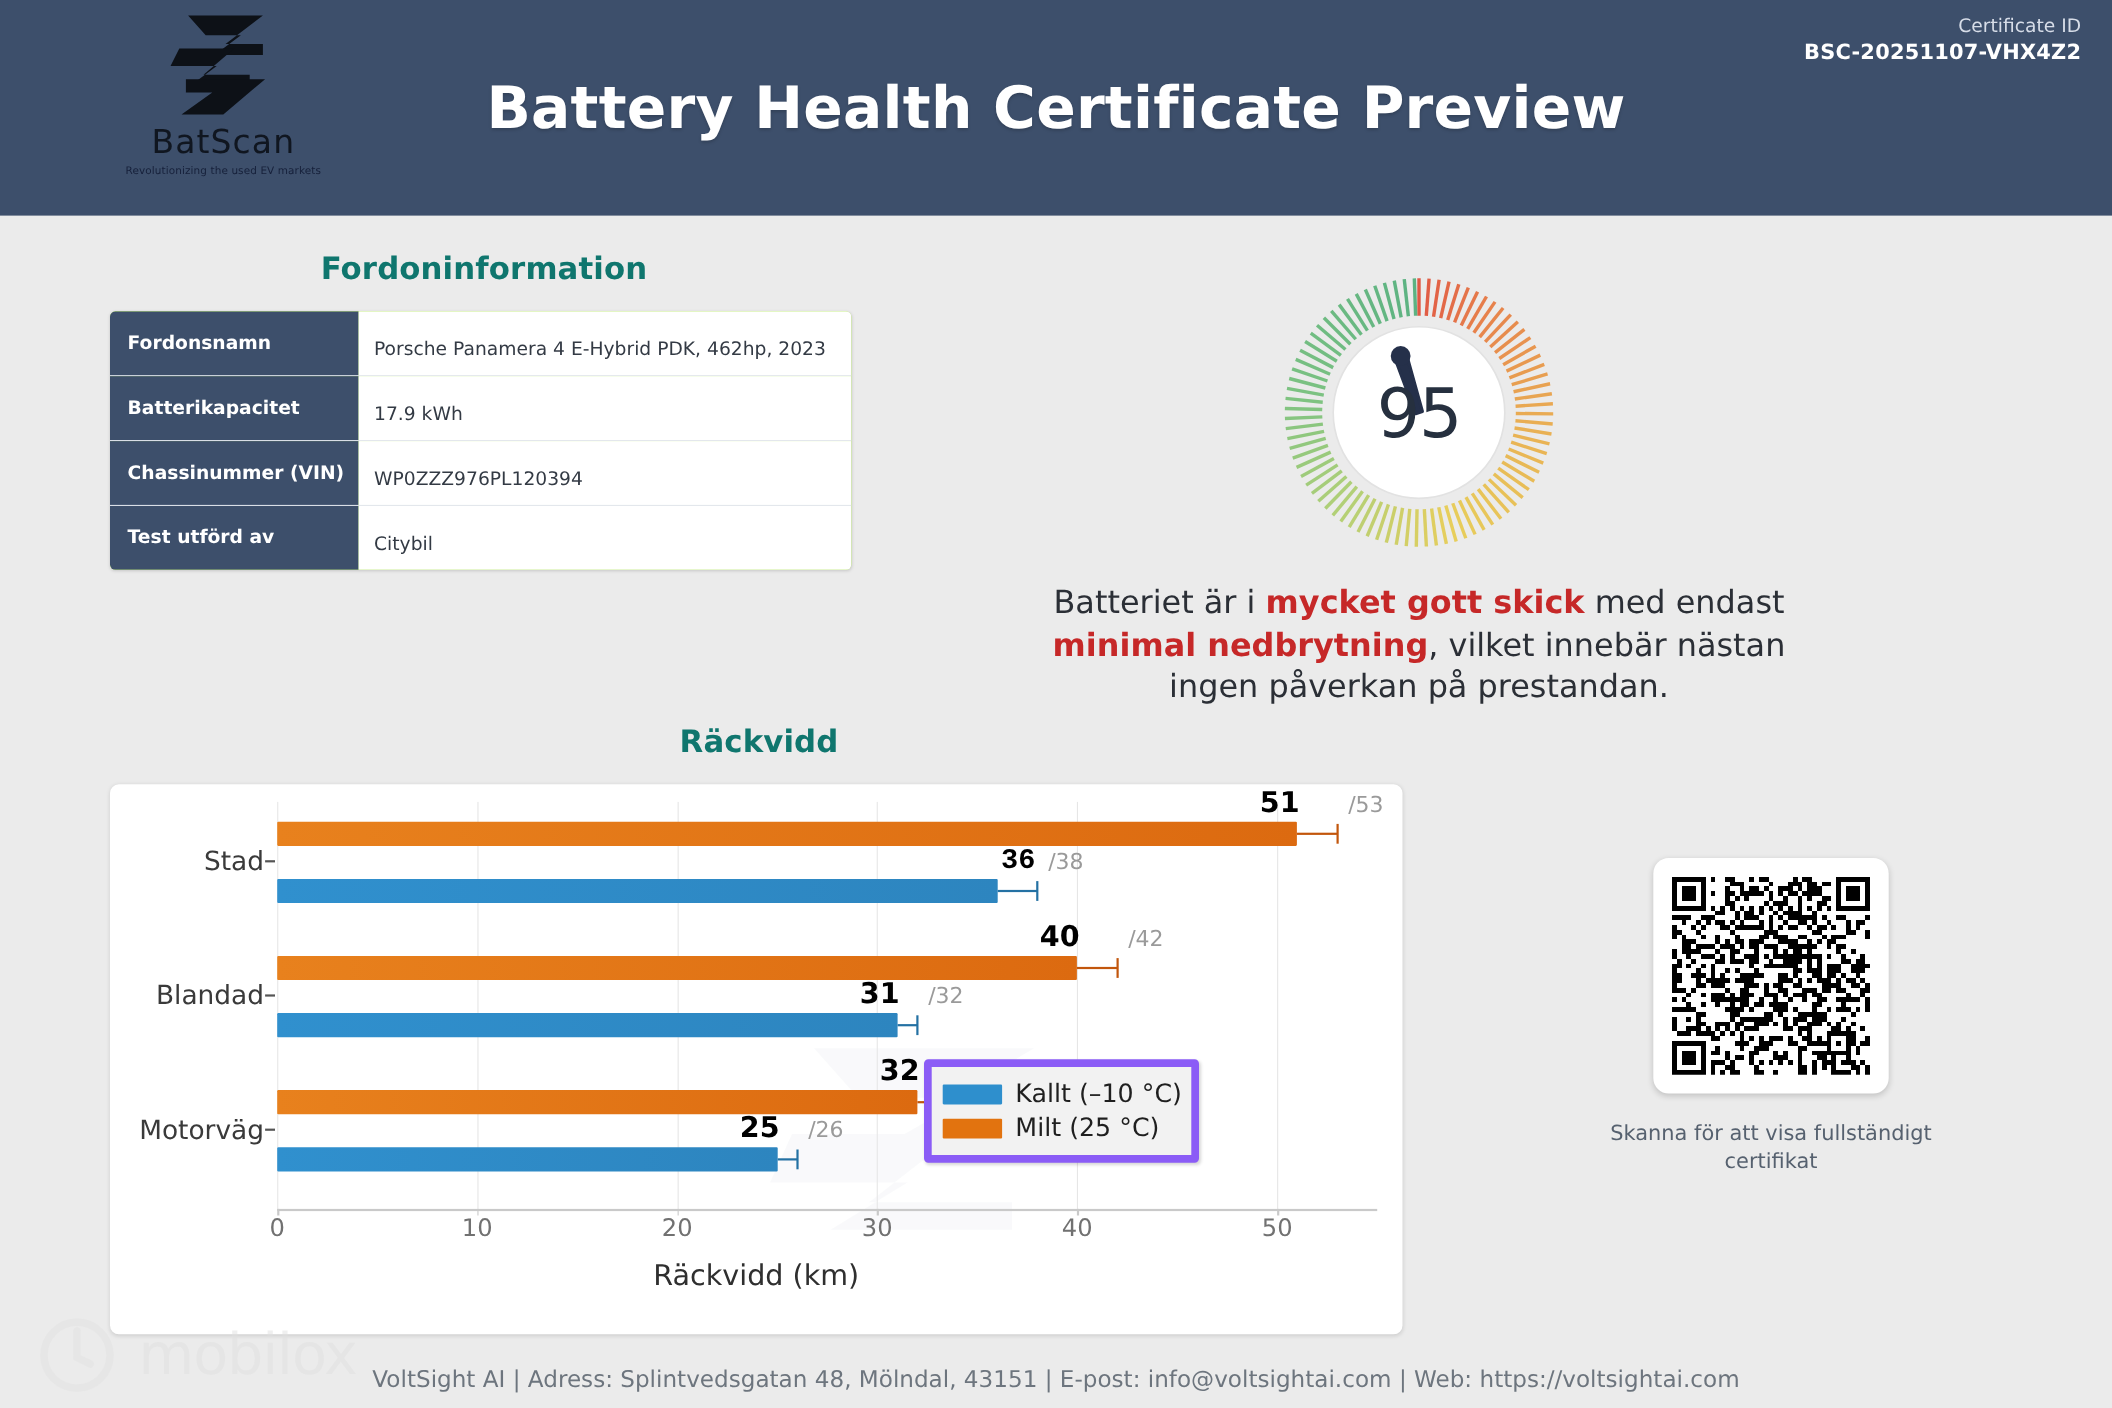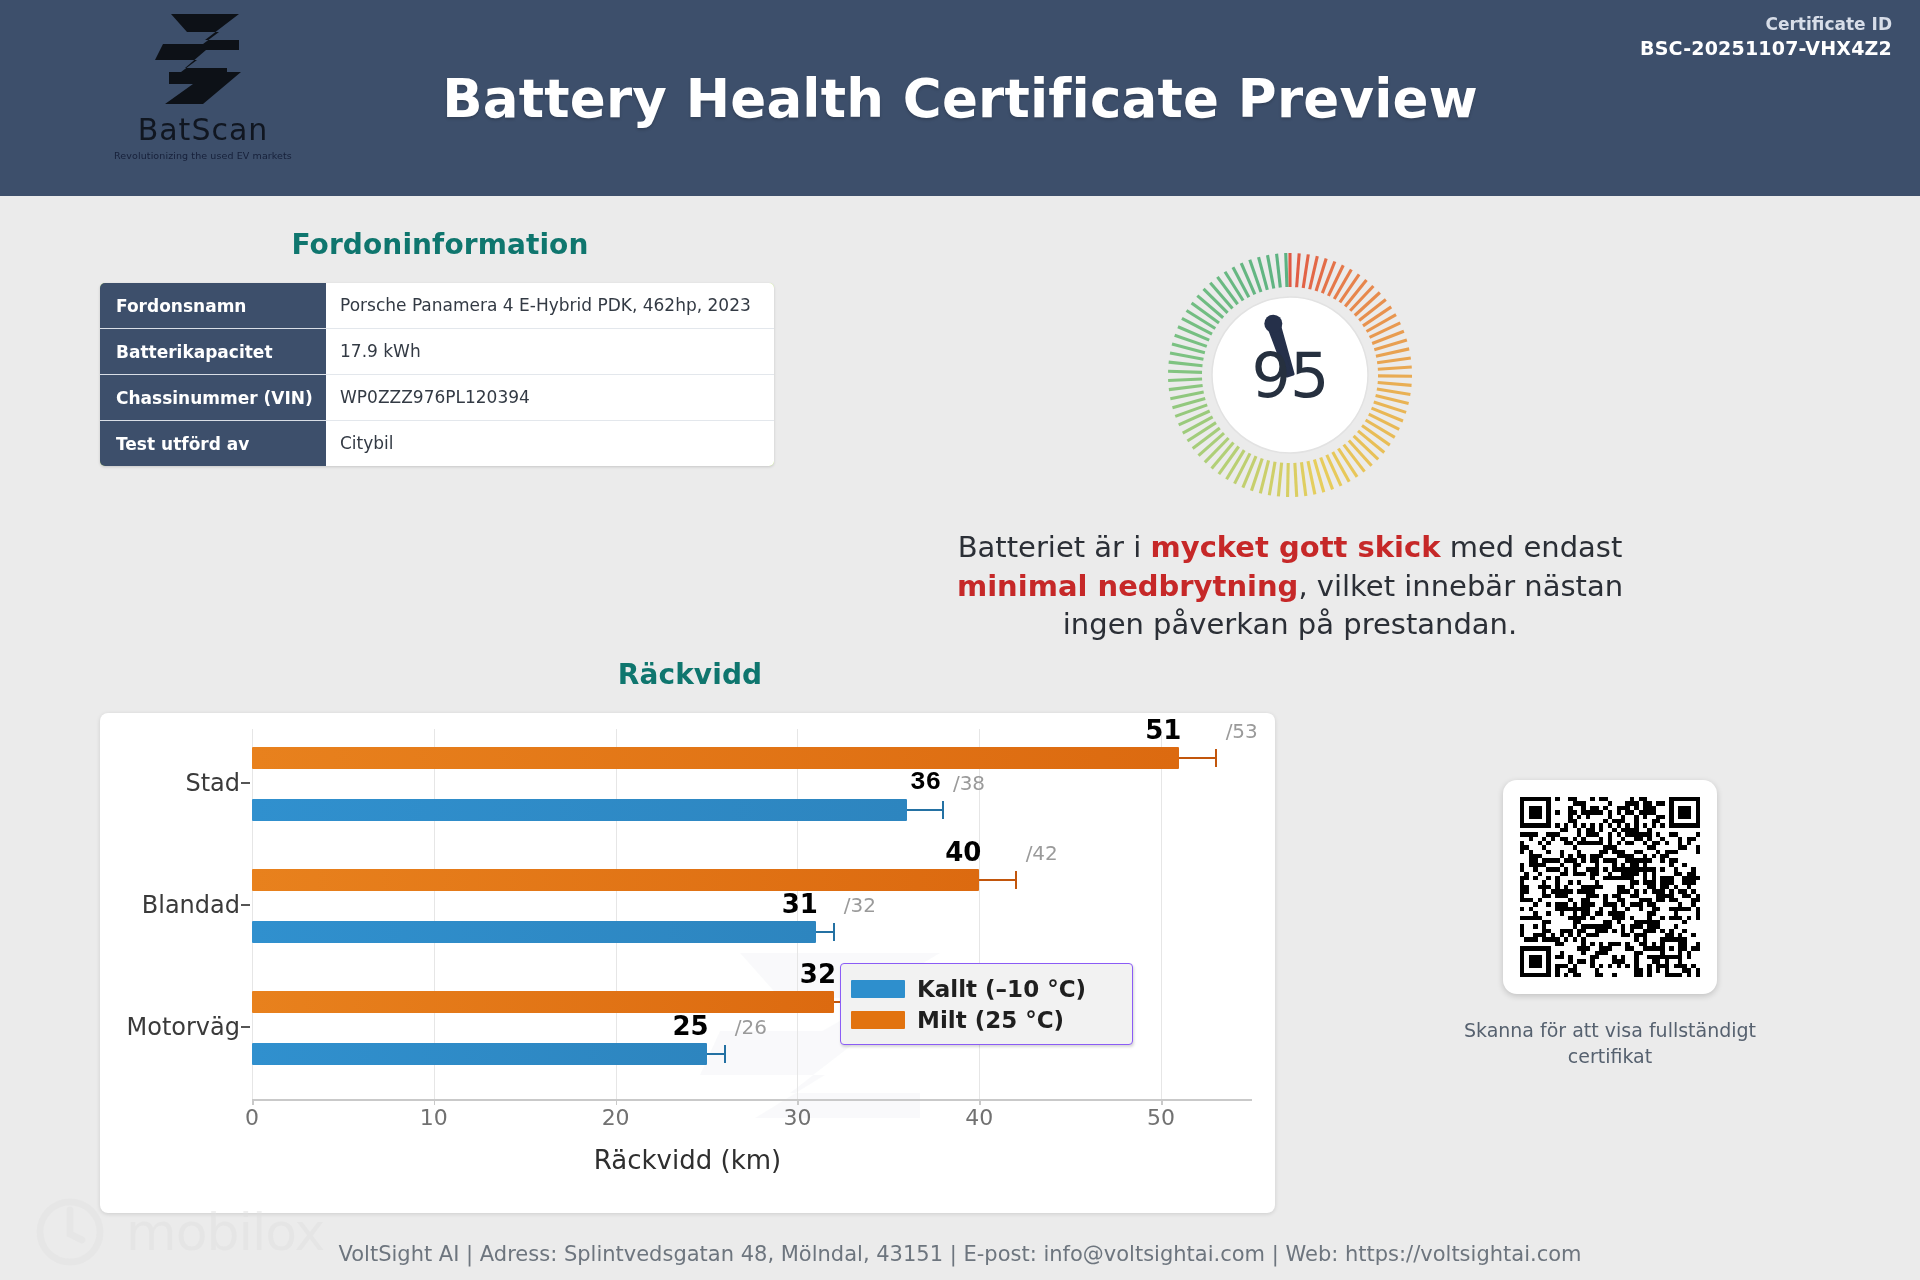--- a/index.html
+++ b/index.html
@@ -32,21 +32,21 @@
   .header-title {
     position: absolute; left: 0; top: 0; width: 1920px; height: 196px;
     display: flex; align-items: center; justify-content: center;
     color: #ffffff; font-size: 53px; font-weight: bold;
     letter-spacing: .2px;
     text-shadow: 0 2px 3px rgba(0,0,0,.18);
   }
   .cert-block {
     position: absolute; right: 28px; top: 14px; text-align: right; color: #eef2f8;
   }
-  .cert-label { font-size: 17px; font-weight: bold; color: #d7dde8; }
+  .cert-label { font-size: 17px; font-weight: normal; color: #d7dde8; }
   .cert-id { font-size: 19px; font-weight: bold; color: #ffffff; margin-top: 3px; letter-spacing: .2px; }
 
   
   .sec-h {
     font-size: 28px; font-weight: bold; color: #0f766e; letter-spacing: .1px; text-align: center;
   }
 
   
   #vehicle-section { position: absolute; left: 100px; top: 228px; width: 680px; }
   #vehicle-table {
@@ -58,21 +58,21 @@
   }
   #vehicle-table tr { }
   #vehicle-table th {
     background: #3d4f6b; color: #ffffff; text-align: left;
     font-size: 17px; font-weight: bold;
     padding: 12px 0 12px 16px; width: 226px; vertical-align: middle;
     border-bottom: 1px solid #d9dee6;
   }
   #vehicle-table td {
     background: #ffffff; color: #333a44; font-size: 17px;
-    padding: 11px 14px 12px 14px; vertical-align: middle; line-height: 1.3;
+    padding: 24px 14px 12px 14px; vertical-align: middle; line-height: 1.3;
     border-bottom: 1px solid #e3e7ec;
   }
   #vehicle-table tr:last-child th, #vehicle-table tr:last-child td { border-bottom: none; }
 
   
   #soh-section {
     position: absolute; left: 960px; top: 228px; width: 660px; text-align: center;
   }
   .gauge-wrap { margin: 22px auto 0; width: 250px; height: 250px; position: relative; }
   .gauge-value {
@@ -123,25 +123,24 @@
   }
   .xtick {
     position: absolute; top: 392px; font-size: 22px; color: #717171; transform: translateX(-50%);
   }
   .xtick-mark { position: absolute; top: 386px; width: 1.5px; height: 6px; background: #c9c9c9; }
   #x-axis-label {
     position: absolute; left: 0; top: 432px; width: 1175px; text-align: center;
     font-size: 26px; color: #2f2f2f;
   }
   #chart-legend {
-    position: absolute; left: 740px; top: 250px; width: 293px;
-    background: #f2f2f2; border: 1px solid #8b5cf6; border-radius: 4px;
+    position: absolute; left: 740px; top: 250px; width: 250px;
+    background: #f2f2f2; border: 7px solid #8b5cf6; border-radius: 4px;
     box-shadow: 1px 2px 3px rgba(0,0,0,.16);
     padding: 9px 12px 9px 10px;
-    font-weight: bold;
   }
   .legend-row { display: flex; align-items: center; height: 31px; }
   .legend-swatch { width: 54px; height: 18px; border-radius: 1px; margin-right: 12px; flex: none; }
   .legend-swatch.cold { background: #2e8fcd; }
   .legend-swatch.mild { background: #e2730f; }
   .legend-text { font-size: 23px; color: #1f1f1f; white-space: nowrap; }
 
   
   #qr-section { position: absolute; left: 1455px; top: 780px; width: 310px; text-align: center; }
   .qr-card {

